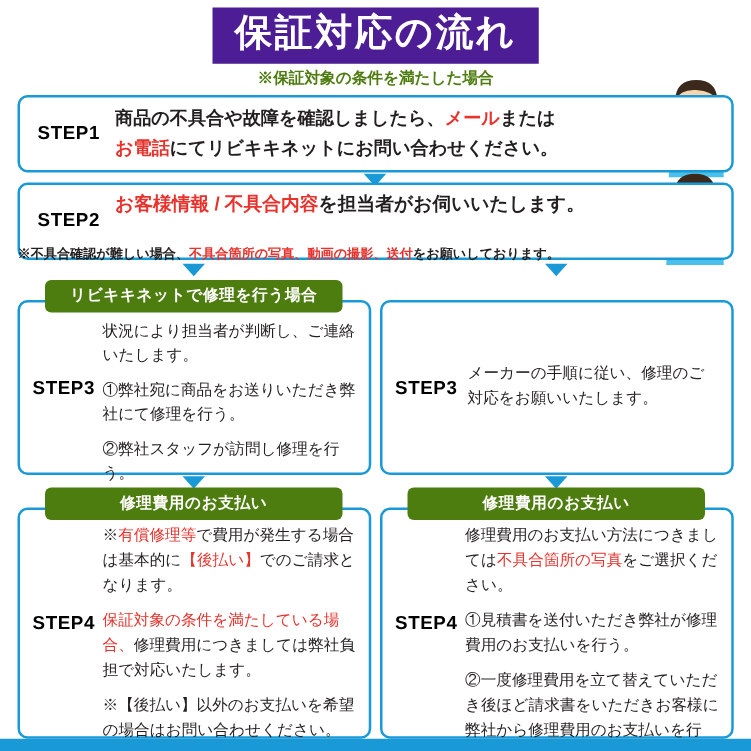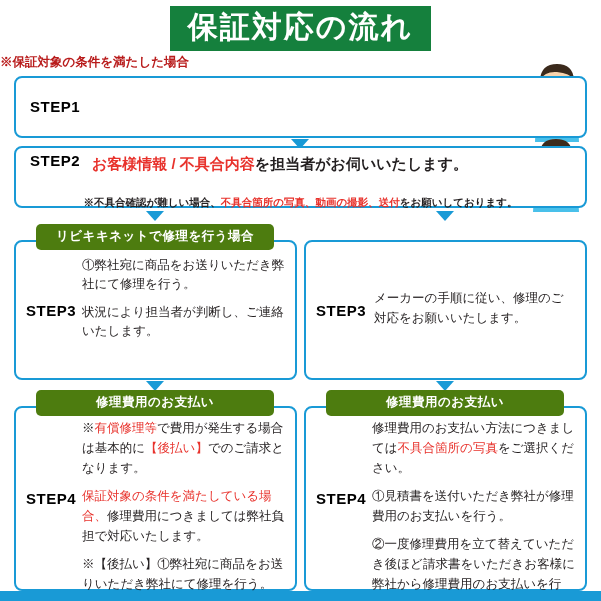--- a/index.html
+++ b/index.html
@@ -24,35 +24,35 @@
   
   .title-wrap {
     position: absolute;
     top: 6px;
     left: 0;
     width: 601px;
     text-align: center;
   }
   .title {
     display: inline-block;
-    background: #15803d;
+    background: #4c1d95;
     color: #ffffff;
     font-size: 30px;
     font-weight: bold;
     letter-spacing: 2px;
     padding: 4px 18px 6px 18px;
     line-height: 1.15;
   }
   .subtitle {
     position: absolute;
     top: 54px;
     left: 0;
     width: 601px;
-    text-align: left;
-    color: #b91c1c;
+    text-align: center;
+    color: #4d7c0f;
     font-size: 12.5px;
     font-weight: bold;
   }
 
   
   .box {
     position: absolute;
     border: 2px solid #199ad6;
     border-radius: 8px;
     background: #ffffff;
@@ -76,36 +76,36 @@
     width: 440px;
     font-size: 14.5px;
     font-weight: bold;
     line-height: 1.65;
     color: #231f20;
   }
   .red { color: #e8322c; }
 
   
   #step2-box { left: 14px; top: 146px; width: 573px; height: 62px; }
-  #step2-label { left: 30px; top: 152px; }
+  #step2-label { left: 30px; top: 168px; }
   .s2-text {
     position: absolute;
     left: 92px;
     top: 153px;
     width: 450px;
     font-size: 15px;
     font-weight: bold;
     line-height: 1.5;
   }
   .s2-note {
     position: absolute;
     left: 14px;
     top: 196px;
     width: 573px;
-    text-align: center;
+    text-align: left;
     font-size: 10.5px;
     font-weight: bold;
     color: #231f20;
   }
 
   
   .arrow-down {
     position: absolute;
     width: 0;
     height: 0;
@@ -229,59 +229,64 @@
     <circle cx="41" cy="19" r="1.7" fill="#2b1d12"></circle>
     <path d="M31 25 q4 3 8 0" stroke="#2b1d12" stroke-width="1.5" fill="none" stroke-linecap="round"></path>
     <path d="M12 76 q0 -28 23 -30 q23 2 23 30 z" fill="#49c0ea"></path>
     <path d="M28 46 q7 7 14 0 l0 -6 l-14 0 z" fill="#f7d4ae"></path>
     <path d="M35 47 l-7 4 l7 12 l7 -12 z" fill="#ffffff"></path>
     <path d="M52 52 q10 -6 12 2 q-7 4 -12 2 z" fill="#f7d4ae"></path>
   </svg>
 
   <div class="box" id="step1-box"></div>
   <div class="step-label" id="step1-label">STEP1</div>
+  <div class="s1-text">
+    <span>商品の不具合や故障を確認しましたら、</span><span class="red">メール</span><span>または</span><br>
+    <span class="red">お電話</span><span>にてリビキキネットにお問い合わせください。</span>
+  </div>
 
   <div class="arrow-down" style="left:291px; top:139px;"></div>
 
   <div class="box" id="step2-box"></div>
   <div class="step-label" id="step2-label">STEP2</div>
   <div class="s2-text">
     <span class="red">お客様情報 / 不具合内容</span><span>を担当者がお伺いいたします。</span>
   </div>
   <div class="s2-note">
     <span>※不具合確認が難しい場合、</span><span class="red">不具合箇所の写真、動画の撮影、送付</span><span>をお願いしております。</span>
   </div>
 
   <div class="arrow-down" style="left:146px; top:211px;"></div>
   <div class="arrow-down" style="left:436px; top:211px;"></div>
 
   <div class="box" id="step3-left-box"></div>
   <div class="head-tab" id="head3-left">リビキキネットで修理を行う場合</div>
   <div class="step-label" id="step3-left-label">STEP3</div>
   <div class="s3l-text">
+    <p class="para">状況により担当者が判断し、ご連絡いたします。</p>
     <p class="para">①弊社宛に商品をお送りいただき弊社にて修理を行う。</p>
-    <p class="para">状況により担当者が判断し、ご連絡いたします。</p>
+    <p class="para">②弊社スタッフが訪問し修理を行う。</p>
   </div>
 
   <div class="box" id="step3-right-box"></div>
   <div class="step-label" id="step3-right-label">STEP3</div>
   <div class="s3r-text">
     <p class="para">メーカーの手順に従い、修理のご対応をお願いいたします。</p>
   </div>
 
   <div class="arrow-down" style="left:146px; top:381px;"></div>
   <div class="arrow-down" style="left:436px; top:381px;"></div>
 
   <div class="box" id="step4-left-box"></div>
   <div class="head-tab" id="head4-left">修理費用のお支払い</div>
   <div class="step-label" id="step4-left-label">STEP4</div>
   <div class="s4l-text">
     <p class="para"><span>※</span><span class="red">有償修理等</span><span>で費用が発生する場合は基本的に</span><span class="red">【後払い】</span><span>でのご請求となります。</span></p>
     <p class="para"><span class="red">保証対象の条件を満たしている場合、</span><span>修理費用につきましては弊社負担で対応いたします。</span></p>
-    <p class="para">※【後払い】①弊社宛に商品をお送りいただき弊社にて修理を行う。</p>
+    <p class="para">※【後払い】以外のお支払いを希望の場合はお問い合わせください。</p>
   </div>
 
   <div class="box" id="step4-right-box"></div>
   <div class="head-tab" id="head4-right">修理費用のお支払い</div>
   <div class="step-label" id="step4-right-label">STEP4</div>
   <div class="s4r-text">
     <p class="para"><span>修理費用のお支払い方法につきましては</span><span class="red">不具合箇所の写真</span><span>をご選択ください。</span></p>
     <p class="para">①見積書を送付いただき弊社が修理費用のお支払いを行う。</p>
     <p class="para">②一度修理費用を立て替えていただき後ほど請求書をいただきお客様に弊社から修理費用のお支払いを行う。</p>
   </div>

